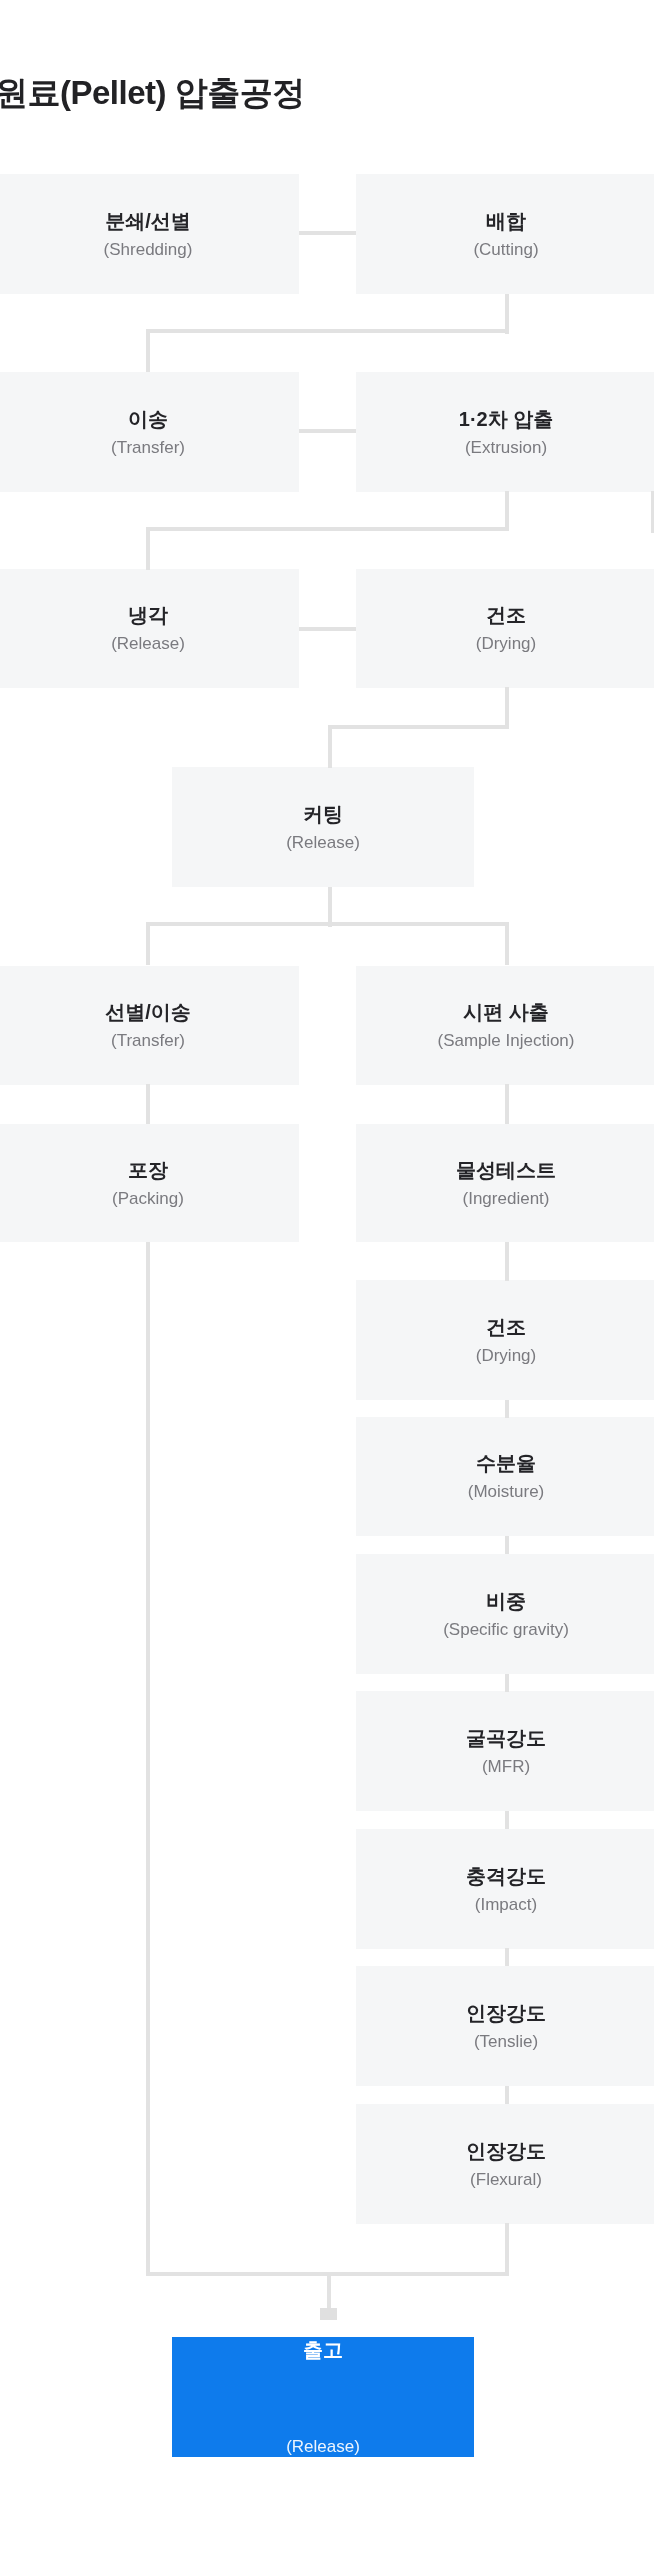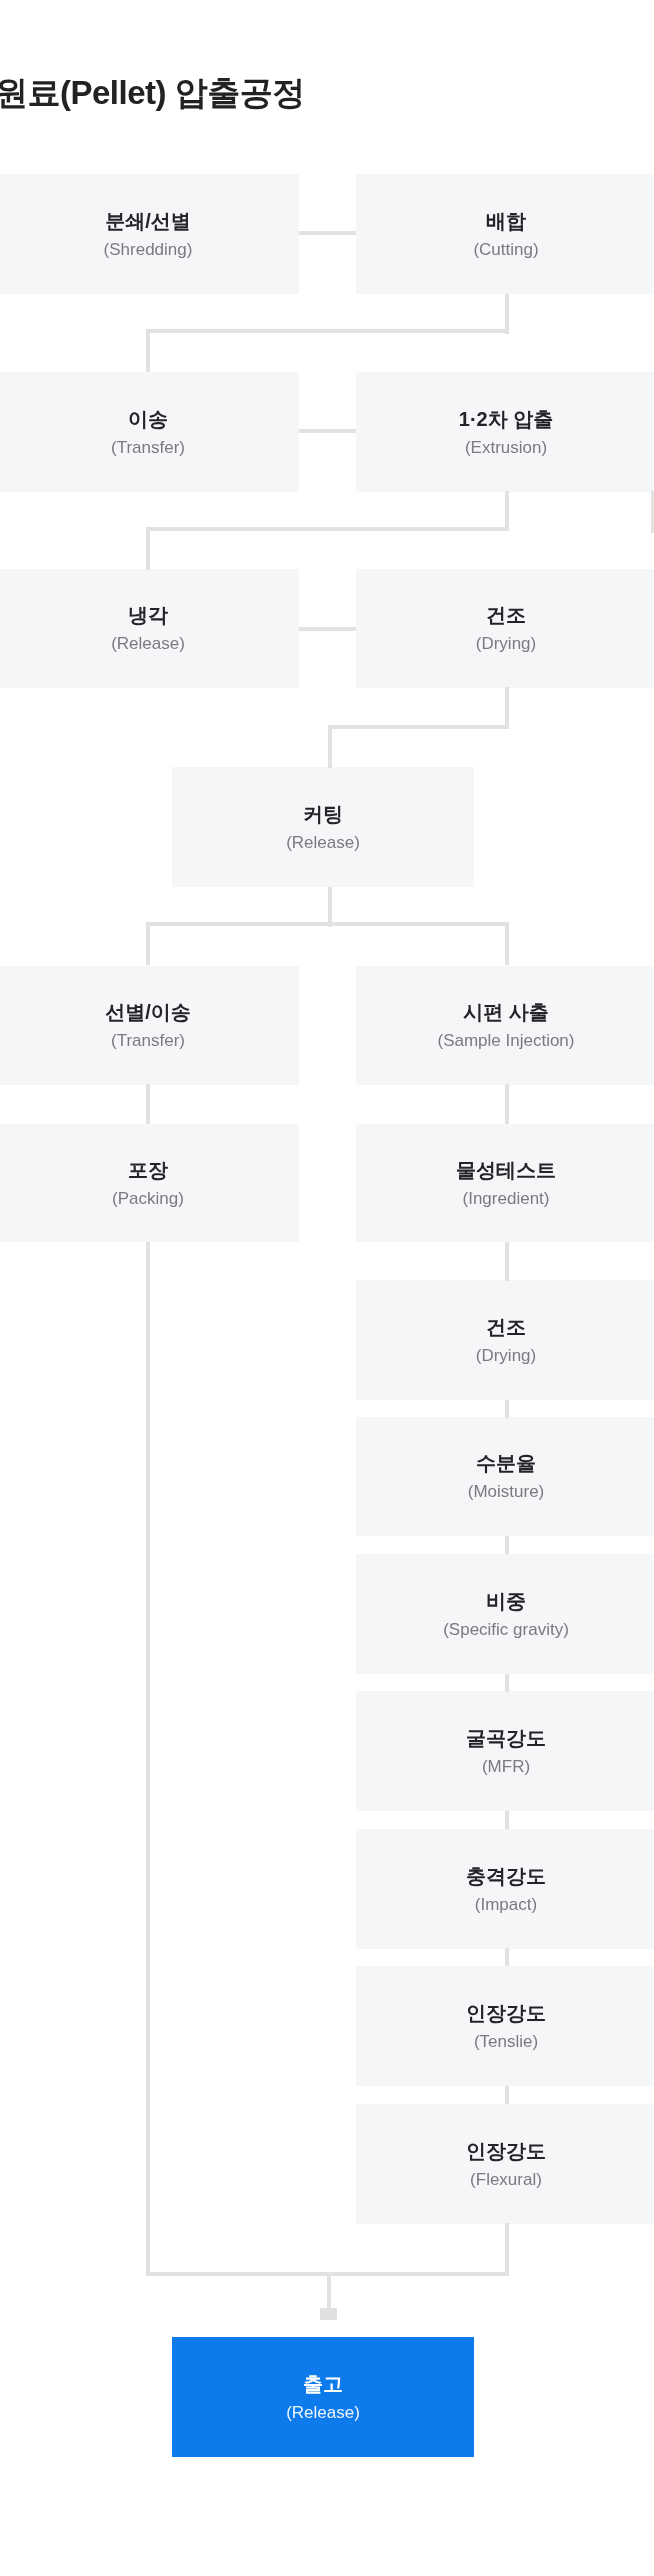--- a/index.html
+++ b/index.html
@@ -30,21 +30,21 @@
   .col-right  { left: 356px; width: 300px; }
   .col-center { left: 172px; width: 302px; }
   .node-ko {
     font-size: 20px; font-weight: 700; line-height: 1.3;
     color: var(--box-title, #242428);
   }
   .node-en {
     font-size: 17px; font-weight: 400; line-height: 1.25;
     color: var(--box-subtitle, #7a7a7f);
   }
-  .node--accent { background: var(--accent-blue, #0e7bec); }
+  .node--accent { background: var(--accent-blue, #0e7bec); justify-content: space-between; }
   .node--accent .node-ko { color: var(--release-text, #ffffff); }
   .node--accent .node-en { color: var(--release-text, #ffffff); opacity: 0.92; }
   .line {
     position: absolute;
     background: var(--connector, #e2e2e2);
   }
   .v { width: 4px; }
   .h { height: 4px; }
   .junction {
     position: absolute;

